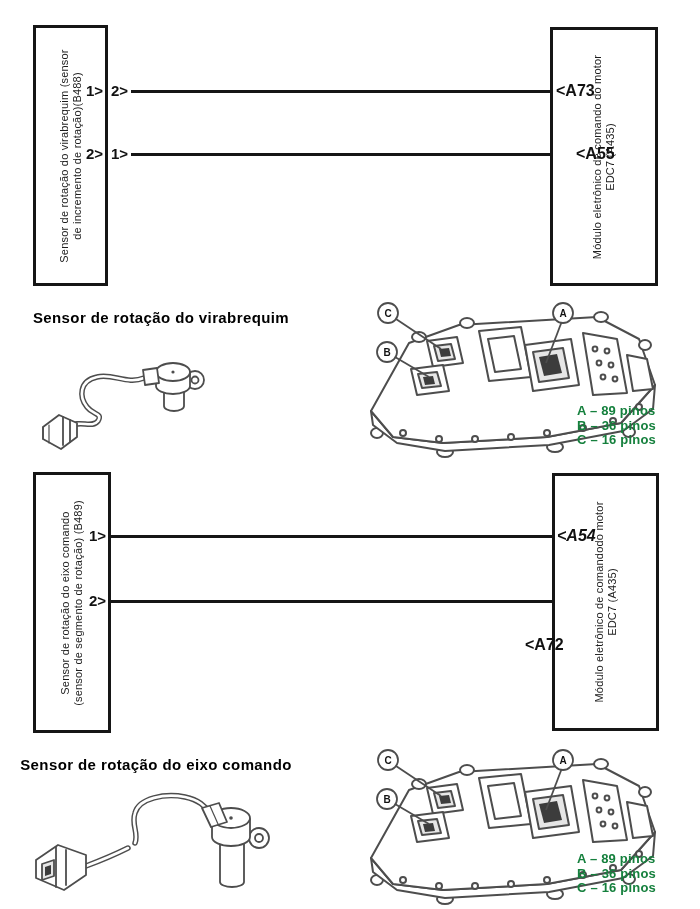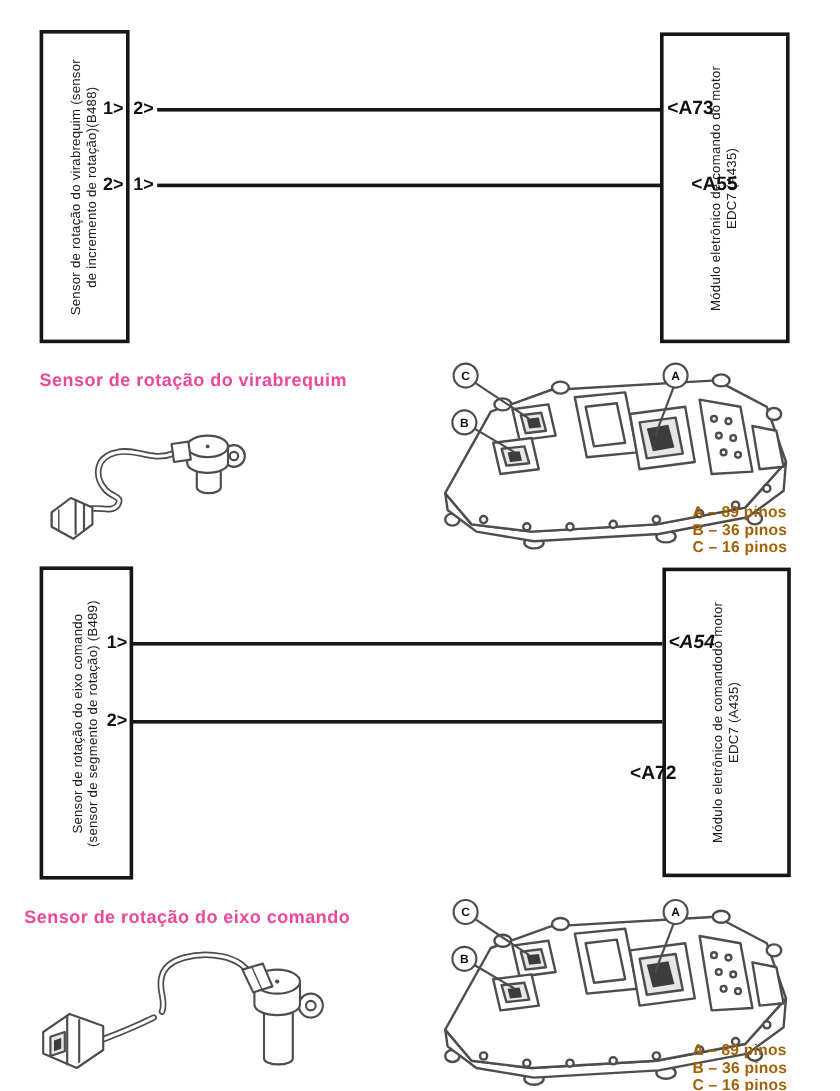--- a/index.html
+++ b/index.html
@@ -34,27 +34,27 @@
   #p2o{left:111px;top:146px;}
   #pa73{left:556px;top:83px;}
   #pa55{left:576px;top:146px;text-align:right;}
   #p3{left:58px;top:528px;width:48px;text-align:right;}
   #p4{left:58px;top:593px;width:48px;text-align:right;}
   #pa54{left:557px;top:528px;font-style:italic;}
   #pa72{left:525px;top:593px;margin-top:44px;}
 
   
   .heading{position:absolute;text-align:center;font-weight:bold;font-size:15px;
-           line-height:17px;letter-spacing:.4px;color:#ec4899;}
+           line-height:17px;letter-spacing:.4px;color:#000000;}
   #h1{left:5px;top:309px;width:312px;}
   #h2{left:5px;top:756px;width:302px;}
 
   
   .legend{position:absolute;font-weight:bold;font-size:13px;line-height:14.5px;
-          letter-spacing:.2px;color:#a16207;z-index:3;margin-top:16px;}
+          letter-spacing:.2px;color:#15803d;z-index:3;}
   #legend1{left:577px;top:404px;}
   #legend2{left:577px;top:852px;}
 
   
   .art{position:absolute;}
   #sensor1{left:35px;top:355px;}
   #sensor2{left:28px;top:790px;}
   #ecu1{left:355px;top:293px;}
   #ecu2{left:355px;top:740px;}
   svg text{font-family:"Liberation Sans",sans-serif;font-weight:bold;font-size:10px;

